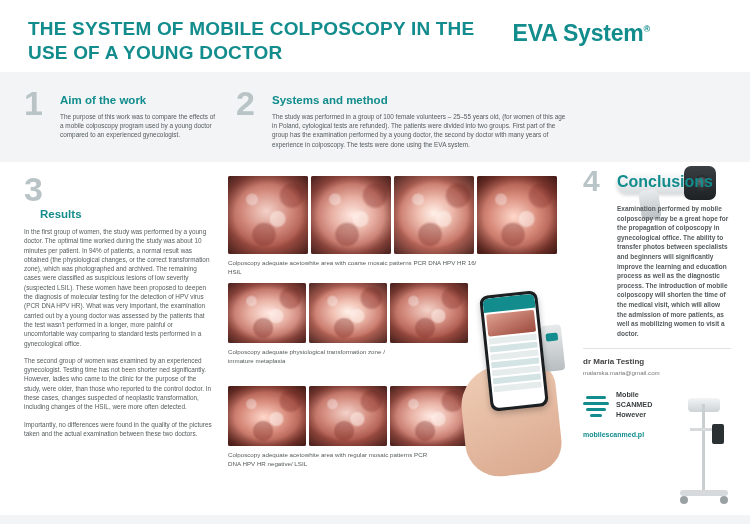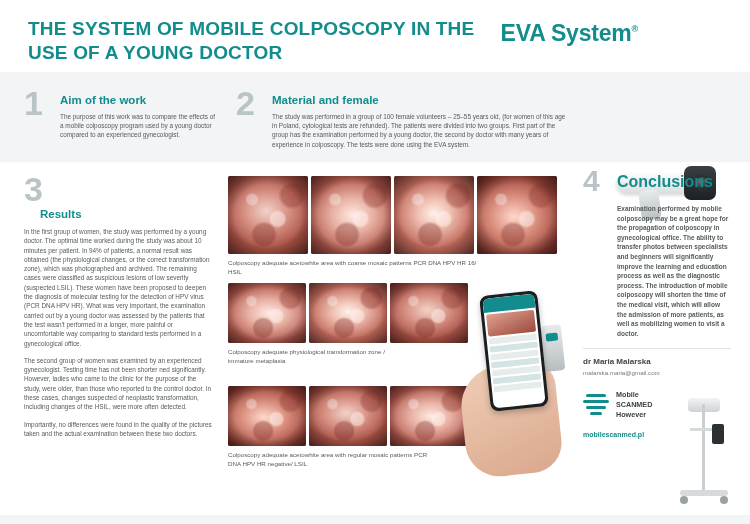--- a/index.html
+++ b/index.html
@@ -23,21 +23,21 @@
   }
   .title {
     position: absolute; left: 28px; top: 17px;
     width: 470px;
     font-size: 19px; line-height: 24px;
     font-weight: bold; letter-spacing: 0.2px;
     color: #128c8c;
     text-transform: uppercase;
   }
   .brand {
-    position: absolute; right: 24px; top: 20px;
+    position: absolute; right: 12px; top: 20px;
     font-size: 23px; font-weight: bold; color: #128c8c;
     letter-spacing: -0.2px;
   }
   .brand .reg { font-size: 9px; vertical-align: super; }
   
   .band {
     position: absolute; left: 0; top: 72px; width: 750px; height: 90px;
     background: #f2f4f5;
   }
   .bandrow { position: absolute; top: 0; height: 90px; }
@@ -168,21 +168,21 @@
   .rightcol {
     position: absolute; left: 583px; top: 168px; width: 148px;
   }
   .concl-head { position: relative; height: 34px; }
   .concl-num { position: absolute; left: 0; top: -4px; font-size: 30px; font-weight: bold; color: #b9c4c6; }
   .concl-title { position: absolute; left: 34px; top: 5px; font-size: 16px; font-weight: bold; color: #128c8c; }
   .concl-body { font-size: 6.5px; line-height: 9.6px; color: #555b5d; font-weight: bold; margin-top: 2px; }
   .sep { height: 1px; background: #dfe3e4; margin: 10px 0 8px; }
   .author { font-size: 8px; color: #444; font-weight: bold; }
   .email { font-size: 6.2px; color: #777; margin-top: 3px; }
-  .msbox { margin-top: 14px; display: flex; align-items: flex-start; gap: 7px; }
+  .msbox { margin-top: 14px; display: flex; align-items: center; gap: 7px; }
   .ms-logo { width: 26px; height: 26px; flex: 0 0 26px; position: relative; }
   .ms-logo span {
     position: absolute; left: 0; width: 26px; height: 3px; border-radius: 2px; background: #128c8c;
   }
   .ms-name { font-size: 7.2px; line-height: 9.6px; color: #3a3f41; font-weight: bold; }
   .msurl { font-size: 7px; font-weight: bold; color: #128c8c; margin-top: 12px; }
   
   .stand { position: absolute; right: 14px; bottom: 8px; width: 64px; height: 118px; }
   .st-pole { position: absolute; left: 30px; top: 6px; width: 3px; height: 86px; background: #c9ced1; }
   .st-head { position: absolute; left: 16px; top: 0px; width: 32px; height: 14px; background: linear-gradient(180deg,#f2f4f5,#cdd3d6); border-radius: 4px; }
@@ -204,21 +204,21 @@
   </div>
 
   <div class="band">
     <div class="bandrow" style="left:24px;width:200px;">
       <div class="num" style="left:0;top:14px;">1</div>
       <div class="sec-title" style="left:36px;top:22px;">Aim of the work</div>
       <div class="sec-body" style="left:36px;top:40px;width:160px;">The purpose of this work was to compare the effects of a mobile colposcopy program used by a young doctor compared to an experienced gynecologist.</div>
     </div>
     <div class="bandrow" style="left:236px;width:330px;">
       <div class="num" style="left:0;top:14px;">2</div>
-      <div class="sec-title" style="left:36px;top:22px;">Material and female</div>
+      <div class="sec-title" style="left:36px;top:22px;">Systems and method</div>
       <div class="sec-body" style="left:36px;top:40px;width:296px;">The study was performed in a group of 100 female volunteers – 25–55 years old, (for women of this age in Poland, cytological tests are refunded). The patients were divided into two groups. First part of the group has the examination performed by a young doctor, the second by doctor with many years of experience in colposcopy. The tests were done using the EVA system.</div>
     </div>
 
     <div class="device">
       <div class="dev-body"></div>
       <div class="dev-grip"></div>
       <div class="dev-head"></div>
       <div class="dev-lens"></div>
     </div>
   </div>
@@ -313,21 +313,21 @@
 
   <div class="rightcol">
     <div class="concl-head">
       <div class="concl-num">4</div>
       <div class="concl-title">Conclusions</div>
     </div>
     <div class="concl-body" style="padding-left:34px;">Examination performed by mobile colposcopy may be a great hope for the propagation of colposcopy in gynecological office. The ability to transfer photos between specialists and beginners will significantly improve the learning and education process as well as the diagnostic process. The introduction of mobile colposcopy will shorten the time of the medical visit, which will allow the admission of more patients, as well as mobilizing women to visit a doctor.</div>
 
     <div class="sep"></div>
 
-    <div class="author">dr Maria Malarska</div>
+    <div class="author">dr Maria Testing</div>
     <div class="email">malarska.maria@gmail.com</div>
 
     <div class="msbox">
       <div class="ms-logo">
         <span style="top:4px;left:3px;width:20px;"></span>
         <span style="top:10px;left:0px;width:26px;"></span>
         <span style="top:16px;left:3px;width:20px;"></span>
         <span style="top:22px;left:7px;width:12px;"></span>
       </div>
       <div class="ms-name">

